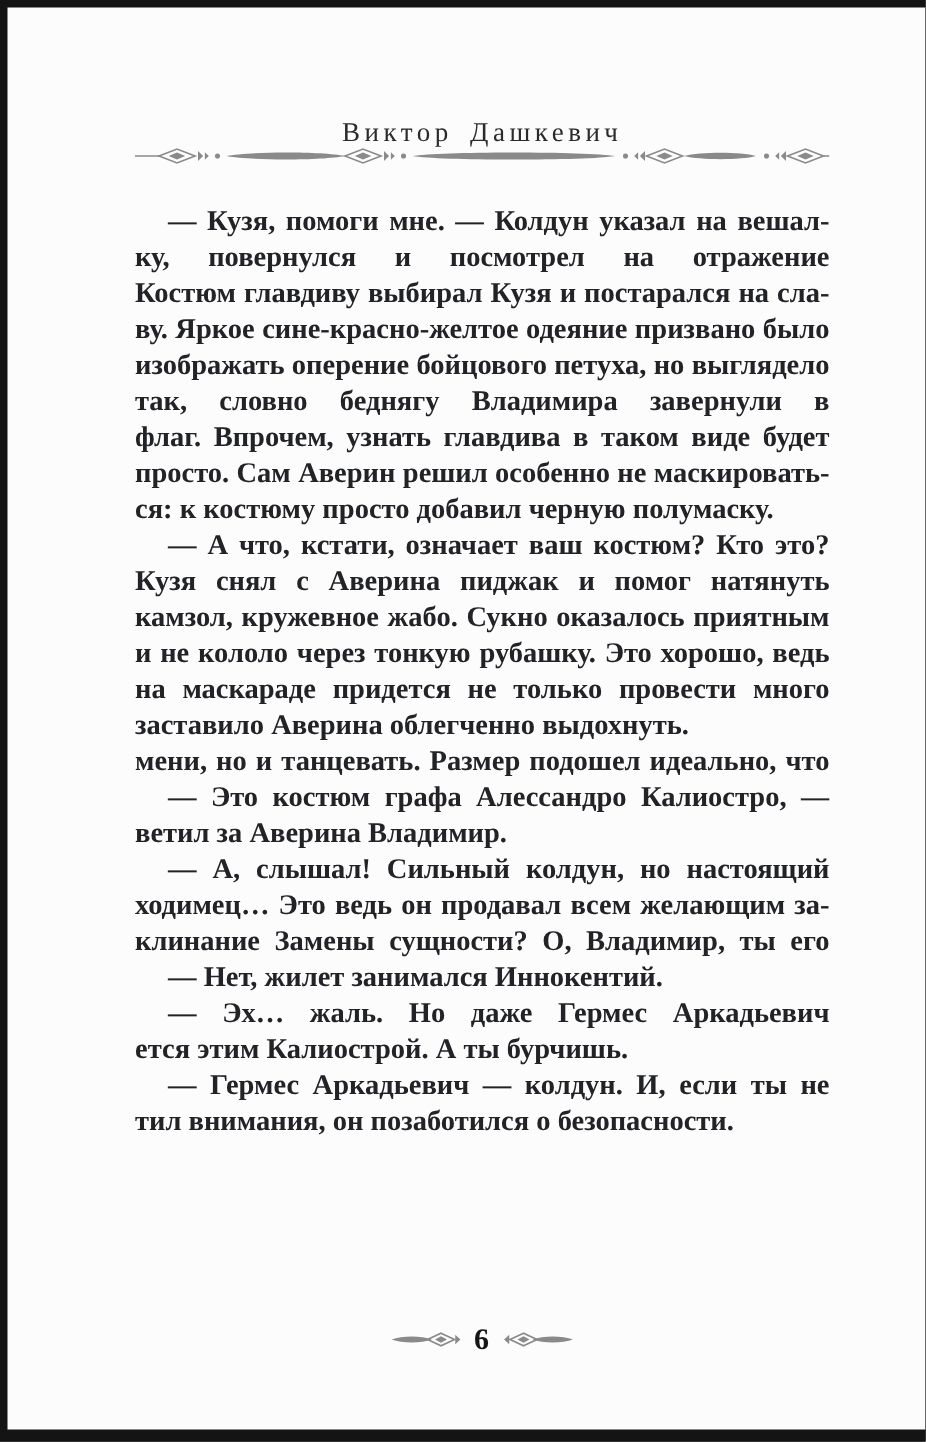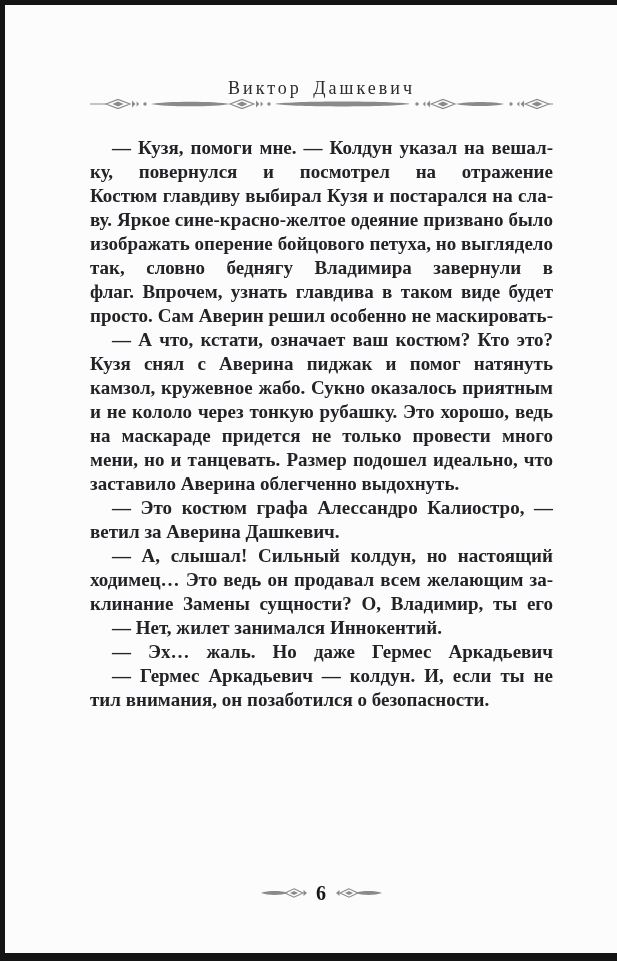--- a/index.html
+++ b/index.html
@@ -77,44 +77,46 @@
     <section class="text-block">
         <div class="para">
           <div class="line first">— Кузя, помоги мне. — Колдун указал на вешал-</div>
           <div class="line">ку, повернулся и посмотрел на отражение Владимира.</div>
           <div class="line">Костюм главдиву выбирал Кузя и постарался на сла-</div>
           <div class="line">ву. Яркое сине-красно-желтое одеяние призвано было</div>
           <div class="line">изображать оперение бойцового петуха, но выглядело</div>
           <div class="line">так, словно беднягу Владимира завернули в румынский</div>
           <div class="line">флаг. Впрочем, узнать главдива в таком виде будет не-</div>
           <div class="line">просто. Сам Аверин решил особенно не маскировать-</div>
+          <div class="line last">ся: к костюму просто добавил черную полумаску.</div>
         </div>
         <div class="para">
           <div class="line first">— А что, кстати, означает ваш костюм? Кто это? —</div>
           <div class="line">Кузя снял с Аверина пиджак и помог натянуть жилет,</div>
           <div class="line">камзол, кружевное жабо. Сукно оказалось приятным</div>
           <div class="line">и не кололо через тонкую рубашку. Это хорошо, ведь</div>
           <div class="line">на маскараде придется не только провести много вре-</div>
+          <div class="line last">заставило Аверина облегченно выдохнуть.</div>
           <div class="line">мени, но и танцевать. Размер подошел идеально, что</div>
-          <div class="line last">заставило Аверина облегченно выдохнуть.</div>
         </div>
         <div class="para">
           <div class="line first">— Это костюм графа Алессандро Калиостро, — от-</div>
-          <div class="line last">ветил за Аверина Дашкевич.</div>
+          <div class="line last">ветил за Аверина Владимир.</div>
         </div>
         <div class="para">
           <div class="line first">— А, слышал! Сильный колдун, но настоящий про-</div>
           <div class="line">ходимец… Это ведь он продавал всем желающим за-</div>
           <div class="line">клинание Замены сущности? О, Владимир, ты его аре-</div>
         </div>
         <div class="para">
           <div class="line first last">— Нет, жилет занимался Иннокентий.</div>
         </div>
         <div class="para">
           <div class="line first">— Эх… жаль. Но даже Гермес Аркадьевич наряжа-</div>
+          <div class="line last">ется этим Калиострой. А ты бурчишь.</div>
         </div>
         <div class="para">
           <div class="line first">— Гермес Аркадьевич — колдун. И, если ты не обра-</div>
           <div class="line last">тил внимания, он позаботился о безопасности.</div>
         </div>
       </section>
 
     <footer class="footer">
       <svg class="f-orn" viewBox="0 0 46 14">
         <use href="#fo"></use>

